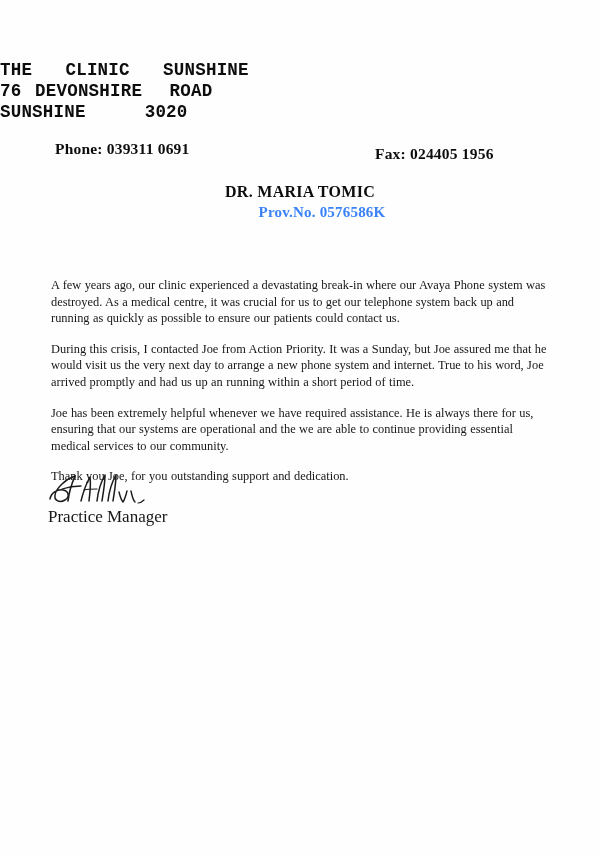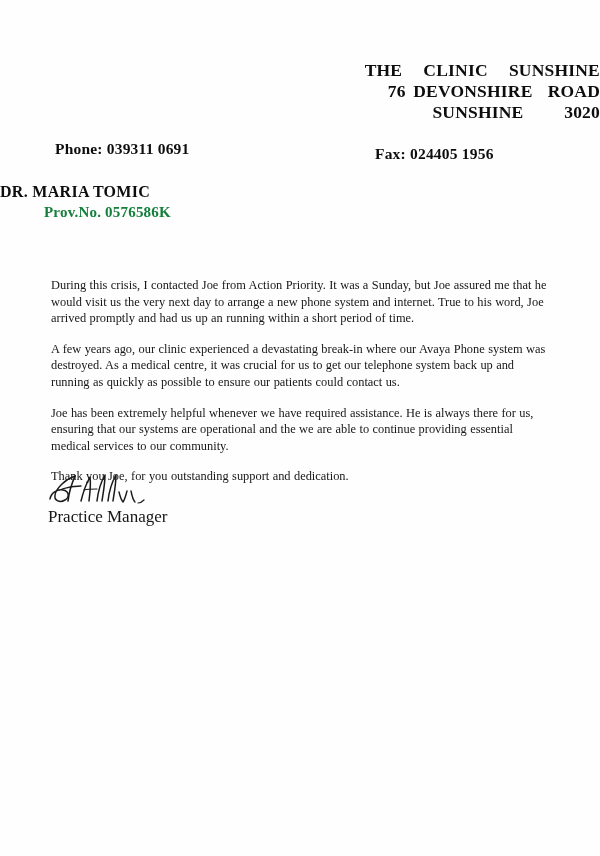--- a/index.html
+++ b/index.html
@@ -23,21 +23,22 @@
     inset: 0;
     background: #fefefe;
   }
 
   
   .letterhead {
     position: absolute;
     top: 60px;
     left: 0;
     width: 600px;
-    text-align: right;
+    text-align: left;
+    font-family: Liberation Mono, monospace;
   }
   .letterhead-line {
     font-weight: bold;
     font-size: 17.5px;
     letter-spacing: 0.2px;
     line-height: 21px;
     color: #0d0d0d;
     white-space: pre;
   }
   .letterhead-line.l1 { word-spacing: 6px; }
@@ -65,35 +66,35 @@
     color: #0d0d0d;
     white-space: nowrap;
   }
 
   
   .doctor {
     position: absolute;
     top: 182px;
     left: 0;
     width: 600px;
-    text-align: left;
+    text-align: center;
   }
   .doctor-name {
     font-weight: bold;
     font-size: 16px;
     line-height: 20px;
     letter-spacing: 0.3px;
     color: #0d0d0d;
   }
   .doctor-prov {
     font-weight: bold;
     font-size: 15px;
     line-height: 20px;
     letter-spacing: 0.2px;
-    color: #15803d;
+    color: #3b82f6;
     padding-left: 44px;
   }
 
   
   .body-block {
     position: absolute;
     left: 51px;
     top: 277px;
     width: 496px;
   }
@@ -144,22 +145,22 @@
 
   <div class="phone">Phone: 039311 0691</div>
   <div class="fax">Fax: 024405 1956</div>
 
   <div class="doctor">
     <div class="doctor-name">DR. MARIA TOMIC</div>
     <div class="doctor-prov">Prov.No. 0576586K</div>
   </div>
 
   <div class="body-block">
+    <p class="para">A few years ago, our clinic experienced a devastating break-in where our Avaya Phone system was destroyed. As a medical centre, it was crucial for us to get our telephone system back up and running as quickly as possible to ensure our patients could contact us.</p>
     <p class="para">During this crisis, I contacted Joe from Action Priority. It was a Sunday, but Joe assured me that he would visit us the very next day to arrange a new phone system and internet.  True to his word, Joe arrived promptly and had us up an running within a short period of time.</p>
-    <p class="para">A few years ago, our clinic experienced a devastating break-in where our Avaya Phone system was destroyed. As a medical centre, it was crucial for us to get our telephone system back up and running as quickly as possible to ensure our patients could contact us.</p>
     <p class="para">Joe has been extremely helpful whenever we have required assistance.  He is always there for us, ensuring that our systems are operational and the we are able to continue providing essential medical services to our community.</p>
     <p class="para">Thank you Joe, for you outstanding support and dedication.</p>
   </div>
 
   <div class="sign-area">
     <svg class="signature-svg" viewBox="0 0 100 38">
       <g fill="none" stroke="#1a1a1a" stroke-linecap="round" stroke-linejoin="round">
         <path d="M2 28 C3 22, 9 18, 15 19 C21 20, 22 26, 17 29 C12 32, 6 30, 7 24 C8 17, 18 8, 27 5" stroke-width="1.5"></path>
         <path d="M27 5 C24 12, 21 21, 20 30" stroke-width="1.6"></path>
         <path d="M14 18 C20 16, 27 15, 33 15" stroke-width="1.3"></path>

